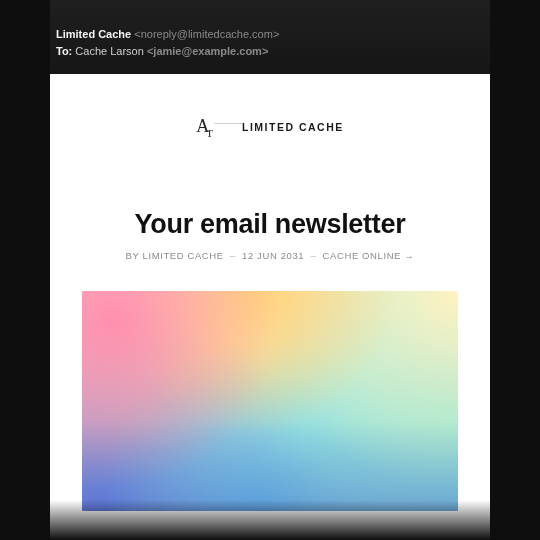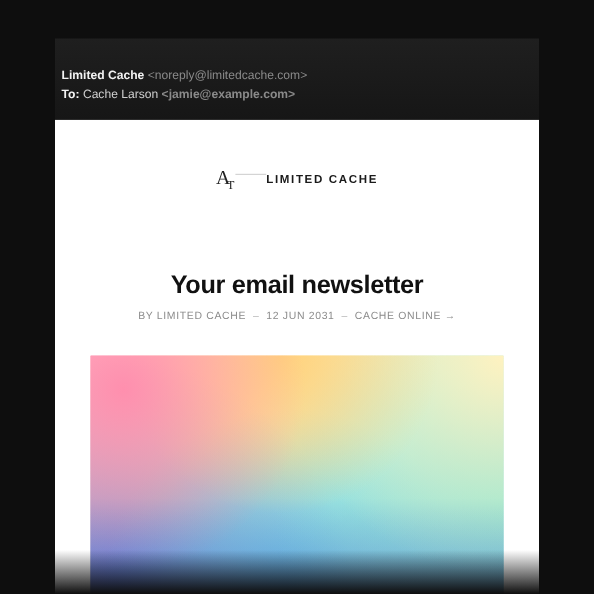--- a/index.html
+++ b/index.html
@@ -14,21 +14,20 @@
     left: 50px;
     top: 0;
     width: 440px;
     height: 540px;
   }
   .header {
     padding: 26px 6px 14px 6px;
     font-size: 11px;
     line-height: 1.55;
     background: linear-gradient(to bottom, #1f1f1f, #161616);
-    margin-top: 35px;
   }
   .from-name { font-weight: 700; color: #f3f3f3; }
   .from-addr { color: #8a8a8a; }
   .to-label { font-weight: 700; color: #f3f3f3; }
   .to-name  { color: #cfcfcf; }
   .to-addr  { color: #8a8a8a; font-weight: bold; }
 
   .content {
     background: #ffffff;
     color: #111;
@@ -65,21 +64,21 @@
   }
   .pub-name {
     font-size: 10.5px;
     font-weight: 700;
     letter-spacing: 1.5px;
     color: #1a1a1a;
   }
 
   .headline {
     margin-top: 70px;
-    font-size: 23px;
+    font-size: 27px;
     font-weight: 800;
     color: #111;
     text-align: center;
     letter-spacing: -0.3px;
   }
 
   .meta {
     margin-top: 10px;
     font-size: 9.5px;
     letter-spacing: 0.6px;

